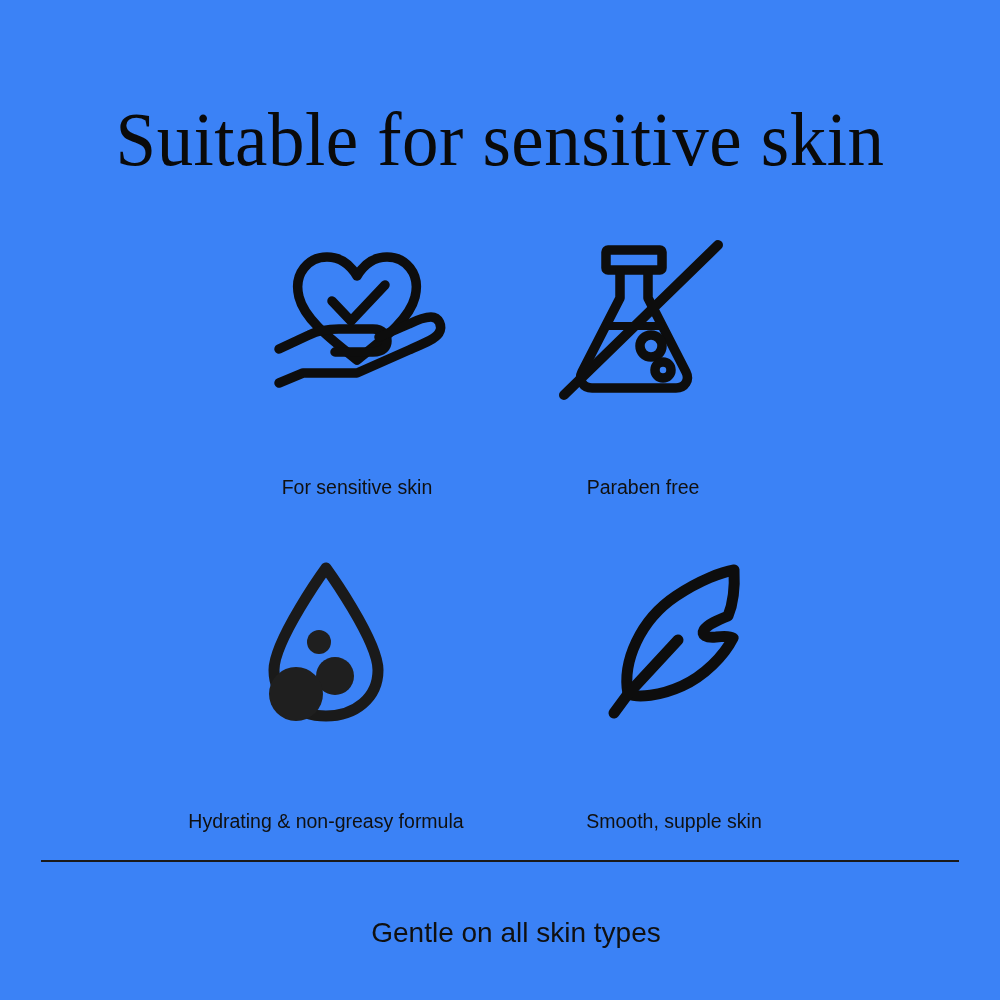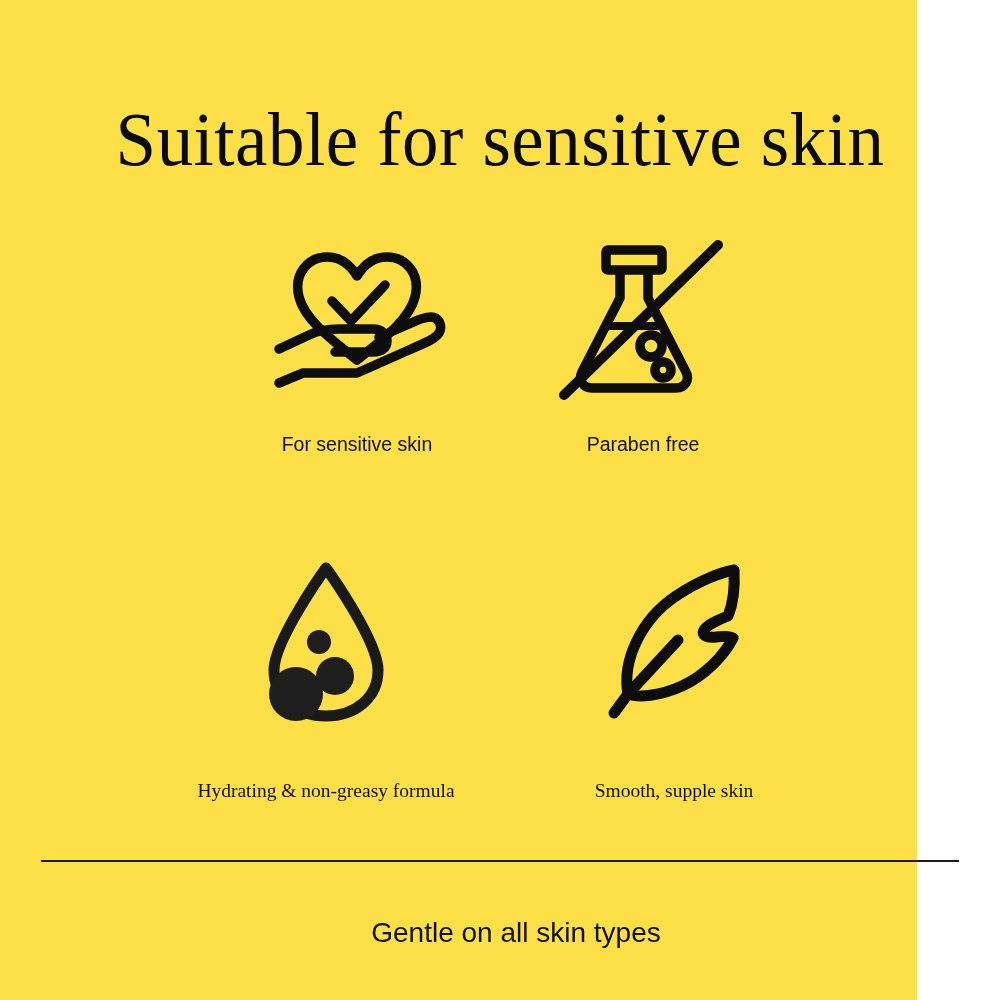--- a/index.html
+++ b/index.html
@@ -11,23 +11,23 @@
   body {
     width: 1000px;
     height: 1000px;
     overflow: hidden;
     font-family: "Liberation Sans", sans-serif;
     color: #111111;
     -webkit-font-smoothing: antialiased;
   }
   .page {
     position: relative;
-    width: 917px;
+    width: 1000px;
     height: 1000px;
-    background: #fde047;
+    background: #3b82f6;
   }
 
   
   .page-title {
     position: absolute;
     left: 0;
     top: 96px;
     width: 1000px;
     text-align: center;
     font-family: "Liberation Serif", "DejaVu Serif", serif;
@@ -54,20 +54,21 @@
   }
   .row-two {
     top: 552px;
     justify-content: center;
   }
 
   .feature {
     display: flex;
     flex-direction: column;
     align-items: center;
+    gap: 43px;
   }
   .row-one .feature { width: 286px; }
   .row-two .feature { width: 348px; }
 
   .icon-box {
     height: 168px;
     display: flex;
     align-items: center;
     justify-content: center;
   }
@@ -81,21 +82,21 @@
   .feature-label {
     margin-top: 28px;
     font-family: "Liberation Sans", sans-serif;
     font-size: 19.5px;
     line-height: 25px;
     font-weight: 400;
     color: #101010;
     text-align: center;
     max-width: 280px;
   }
-  .row-two .feature-label { margin-top: 50px; font-family: Liberation Serif, serif; }
+  .row-two .feature-label { margin-top: 38px; }
 
   
   .divider {
     position: absolute;
     left: 41px;
     top: 860px;
     width: 918px;
     height: 2px;
     background: #1a1a1a;
   }

